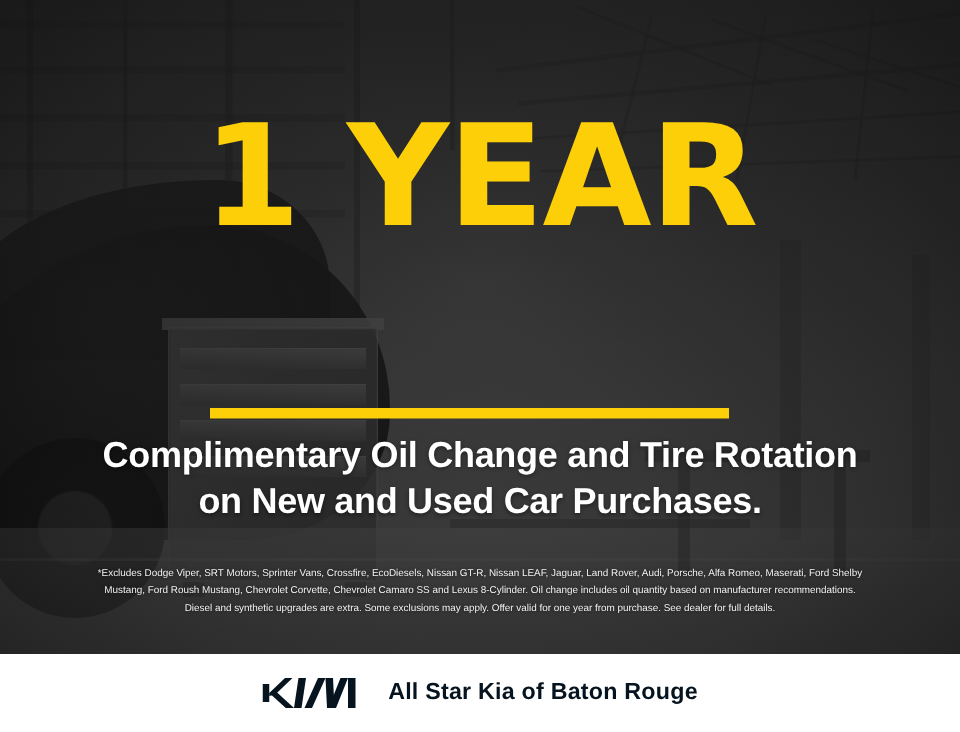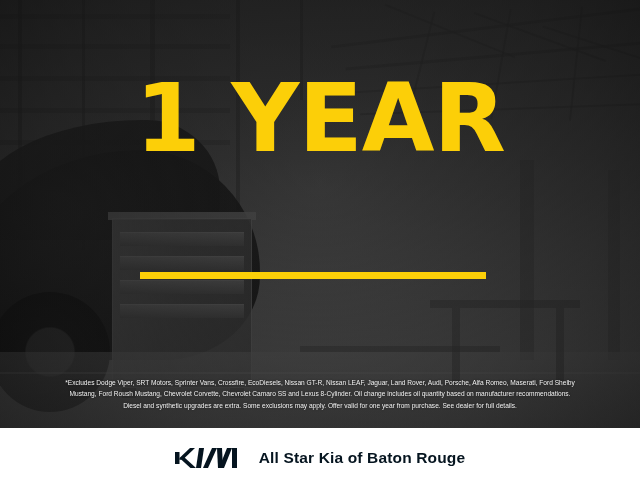--- a/index.html
+++ b/index.html
@@ -174,21 +174,21 @@
     font-family:"Liberation Sans", sans-serif;
     font-size:6.6px;
     line-height:1.72;
     letter-spacing:0;
     text-shadow:0 0 2px rgba(0,0,0,.5);
   }
   .disclaimer span { display:block; }
 
   
   .footer {
-    position:absolute; left:0; right:0; bottom:0; height:60px;
+    position:absolute; left:0; right:0; bottom:0; height:52px;
     background:#ffffff;
     display:flex; align-items:center; justify-content:center; gap:20px;
   }
   .kia-logo { display:block; }
   .dealer-name {
     font-family:"Liberation Sans", sans-serif;
     font-weight:bold;
     font-size:15.5px;
     color:#05141F;
     letter-spacing:.15px;
@@ -252,20 +252,24 @@
     <div class="scrim"></div>
   </div>
 
   <div class="content">
 
     <div class="headline-year">1 YEAR</div>
 
 
     <div class="rule"></div>
 
+    <div class="offer">
+      <span>Complimentary Oil Change and Tire Rotation</span>
+      <span>on New and Used Car Purchases.</span>
+    </div>
 
     <div class="disclaimer">
       <span>*Excludes Dodge Viper, SRT Motors, Sprinter Vans, Crossfire, EcoDiesels, Nissan GT-R, Nissan LEAF, Jaguar, Land Rover, Audi, Porsche, Alfa Romeo, Maserati, Ford Shelby</span>
       <span>Mustang, Ford Roush Mustang, Chevrolet Corvette, Chevrolet Camaro SS and Lexus 8-Cylinder. Oil change includes oil quantity based on manufacturer recommendations.</span>
       <span>Diesel and synthetic upgrades are extra. Some exclusions may apply. Offer valid for one year from purchase. See dealer for full details.</span>
     </div>
   </div>
 
   <div class="footer">
 

